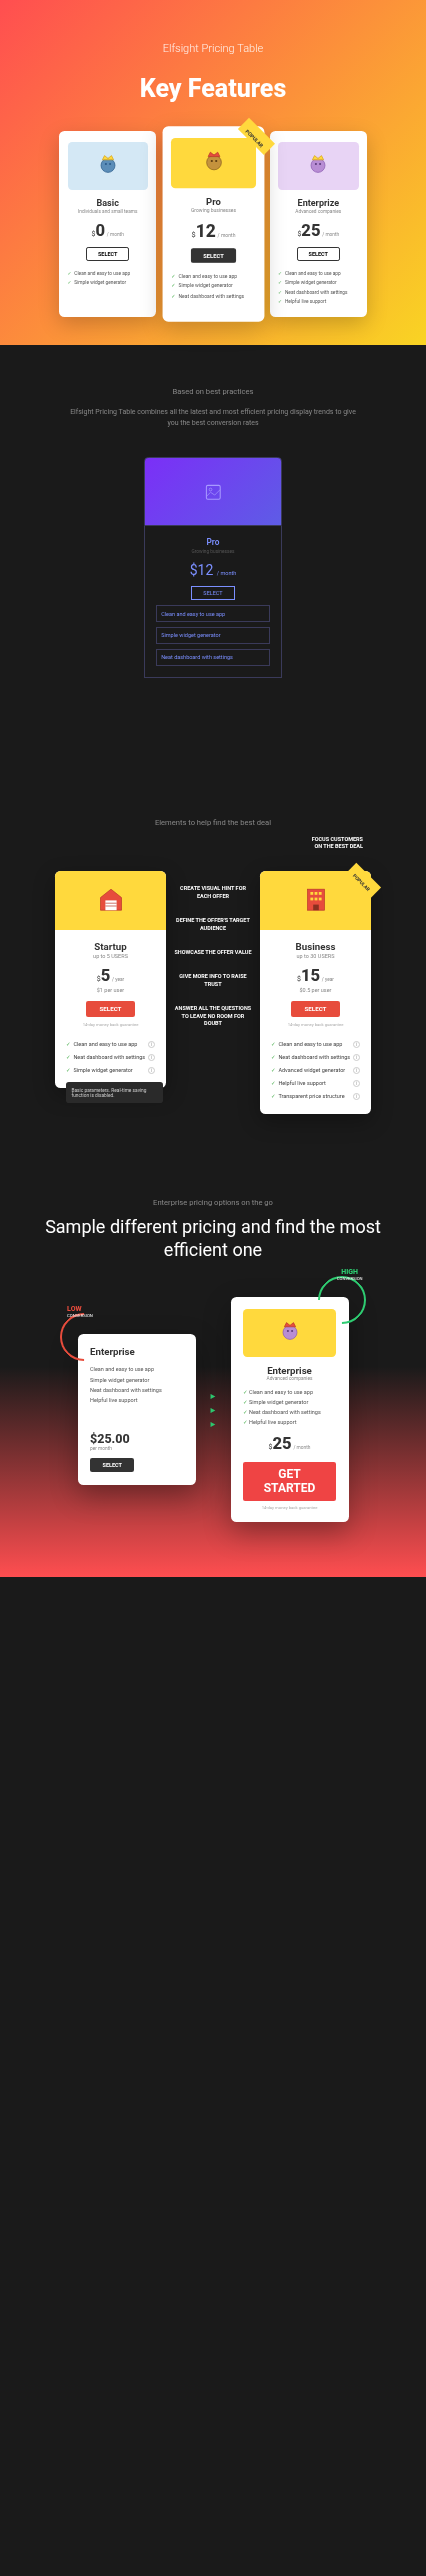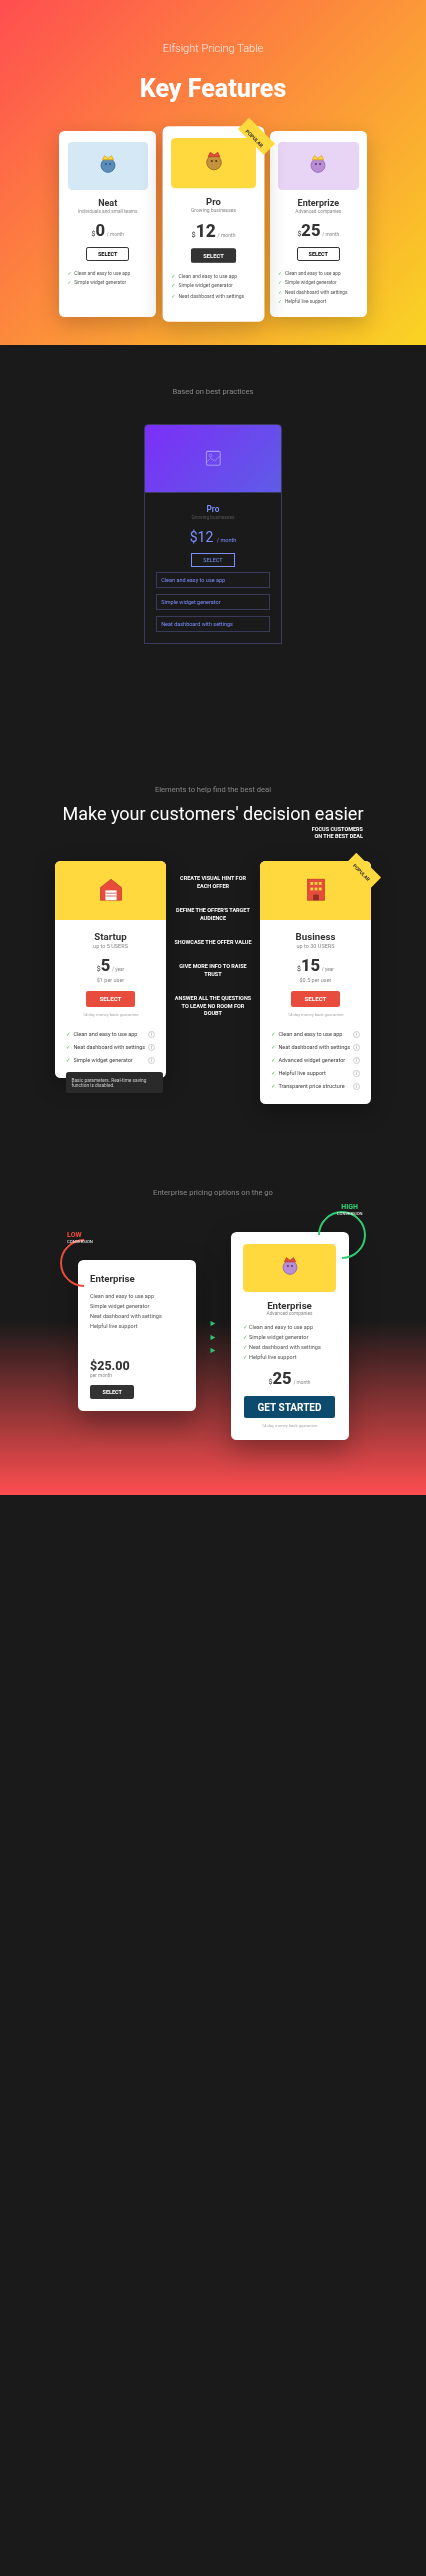--- a/index.html
+++ b/index.html
@@ -66,42 +66,42 @@
 .gauge-label{position:absolute;font-size:7px;font-weight:800}
 .gauge-label.low{top:-29px;left:-10.4px;color:#e74c3c}
 .gauge-label.high{top:-29px;right:-14px;color:#2ecc71}
 .gauge-sub{font-size:4.2px;font-weight:400;color:#fff;display:block}
 .conv-feat{font-size:5.5px;color:#555;margin:5.5px 0}
 .conv-feat li{list-style:none;padding:2.1px 0}
 .conv-feat.checked li::before{content:'✓ ';color:#4caf50}
 .conv-price{font-size:12.5px;font-weight:800;margin-top:26px}
 .conv-unit{font-size:4.8px;color:#888;font-weight:400}
 .btn-dark{background:#333;color:#fff;border:none;padding:4.2px 12.5px;font-size:5.5px;font-weight:700;border-radius:2.1px;margin-top:7px;cursor:pointer}
-.btn-green{background:#0c4a6e;color:#fff;border:none;padding:5.5px 14px;font-size:10px;font-weight:700;border-radius:2.1px;margin-top:8.3px;cursor:pointer}
+.btn-green{background:#ef4444;color:#fff;border:none;padding:5.5px 14px;font-size:12px;font-weight:700;border-radius:2.1px;margin-top:8.3px;cursor:pointer}
 .arrows{position:absolute;left:50%;top:50%;transform:translate(-50%,-50%);display:flex;flex-direction:column;gap:2.8px}
 .arrow{color:#2ecc71;font-size:9.7px}
 .king-header{background:#ffd93d;border-radius:4.2px;padding:8.3px;margin-bottom:8.3px}
 </style>
 </head>
 <body>
 
 <div class="hero">
   <div class="hero-subtitle">Elfsight Pricing Table</div>
   <div class="hero-title">Key Features</div>
   <div class="cards-row">
     <div class="card lite">
       <div class="card-header">
         <svg class="icon-king" viewBox="0 0 40 40">
             <circle cx="20" cy="22" r="10" fill="#5b8db8" stroke="#2a5a8a"></circle>
             <path d="M12 14 L15 8 L20 12 L25 8 L28 14 Z" fill="#ffd93d" stroke="#d4a017"></path>
             <circle cx="17" cy="20" r="1.5" fill="#2a5a8a"></circle>
             <circle cx="23" cy="20" r="1.5" fill="#2a5a8a"></circle>
           </svg>
       </div>
-      <div class="card-name">Neat</div>
+      <div class="card-name">Basic</div>
       <div class="card-sub">Individuals and small teams</div>
       <div class="price">$<span class="price-num">0</span> <span class="price-unit">/ month</span></div>
       <button class="btn">SELECT</button>
       <ul class="feat-list">
         <li>Clean and easy to use app</li>
         <li>Simple widget generator</li>
       </ul>
     </div>
     <div class="card pro featured">
       <div class="badge">POPULAR</div>
@@ -141,20 +141,21 @@
         <li>Simple widget generator</li>
         <li>Neat dashboard with settings</li>
         <li>Helpful live support</li>
       </ul>
     </div>
   </div>
 </div>
 
 <div class="section">
   <div class="sec-eyebrow">Based on best practices</div>
+  <div class="sec-desc">Elfsight Pricing Table combines all the latest and most efficient pricing display trends to give you the best conversion rates</div>
   <div class="wireframe">
     <div class="wf-top">
       <svg width="16.6" height="16.6" viewBox="0 0 24 24">
           <rect x="2" y="2" width="20" height="20" fill="none" stroke="#a89aff" stroke-width="1.5" rx="2"></rect>
           <circle cx="8" cy="8" r="2" fill="none" stroke="#a89aff"></circle>
           <path d="M2 18 L8 12 L14 16 L22 8" fill="none" stroke="#a89aff"></path>
         </svg>
     </div>
     <div class="wf-body">
       <div class="wf-name">Pro</div>
@@ -163,21 +164,20 @@
       <div class="wf-btn">SELECT</div>
       <div class="wf-feat">Clean and easy to use app</div>
       <div class="wf-feat">Simple widget generator</div>
       <div class="wf-feat">Neat dashboard with settings</div>
     </div>
   </div>
 </div>
 
 <div class="section">
   <div class="sec-eyebrow">Elements to help find the best deal</div>
-  <div class="sec-title">Make your customers' decision easier</div>
   <div class="focus-label">FOCUS CUSTOMERS<br>ON THE BEST DEAL</div>
   <div class="comparison">
     <div class="comp-card">
       <div class="comp-header yellow">
         <svg class="building-icon" viewBox="0 0 40 40">
             <path d="M5 18 L20 6 L35 18 L35 36 L5 36 Z" fill="#e74c3c" stroke="#b8362a"></path>
             <rect x="12" y="22" width="16" height="14" fill="#fff"></rect>
             <line x1="12" y1="26" x2="28" y2="26" stroke="#b8362a"></line>
             <line x1="12" y1="30" x2="28" y2="30" stroke="#b8362a"></line>
           </svg>
@@ -233,20 +233,21 @@
         <li><span>Advanced widget generator</span><span class="info">i</span></li>
         <li><span>Helpful live support</span><span class="info">i</span></li>
         <li><span>Transparent price structure</span><span class="info">i</span></li>
       </ul>
     </div>
   </div>
 </div>
 
 <div class="section3">
   <div class="sec-eyebrow">Enterprise pricing options on the go</div>
+  <div class="sec-title">Sample different pricing and find the most efficient one</div>
   <div class="conv-row">
     <div class="conv-card">
       <div class="gauge low"></div>
       <div class="gauge-label low"><span>LOW</span><span class="gauge-sub">CONVERSION</span></div>
       <div style="font-size:9.7px;font-weight:700;margin-bottom:7px">Enterprise</div>
       <ul class="conv-feat">
         <li>Clean and easy to use app</li>
         <li>Simple widget generator</li>
         <li>Neat dashboard with settings</li>
         <li>Helpful live support</li>

